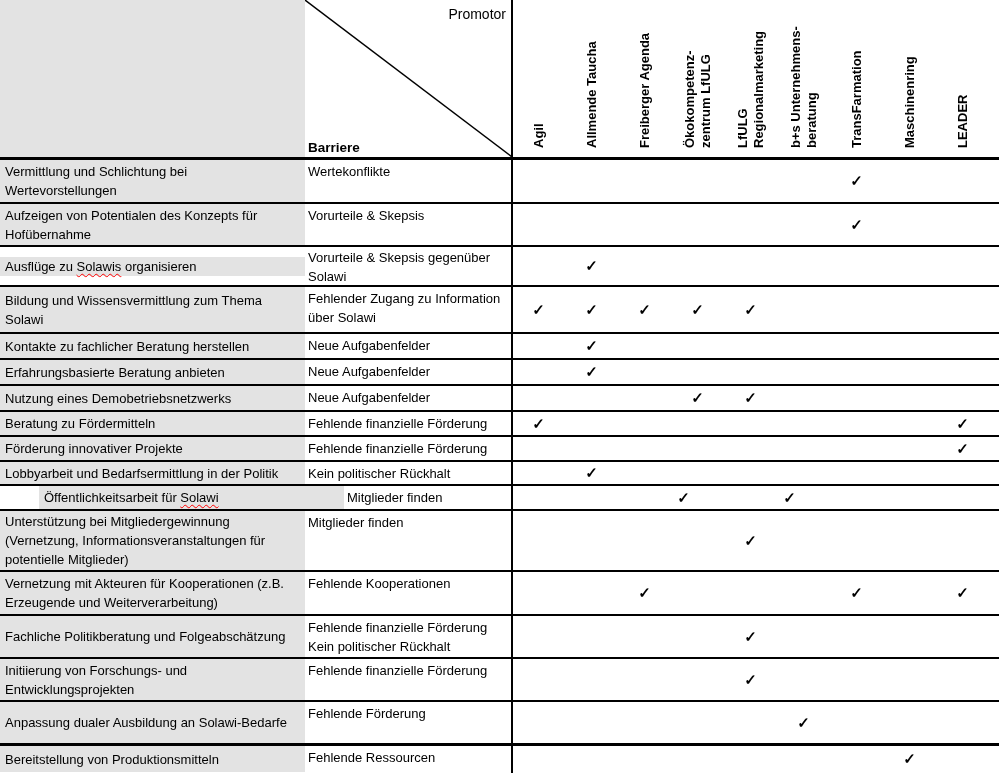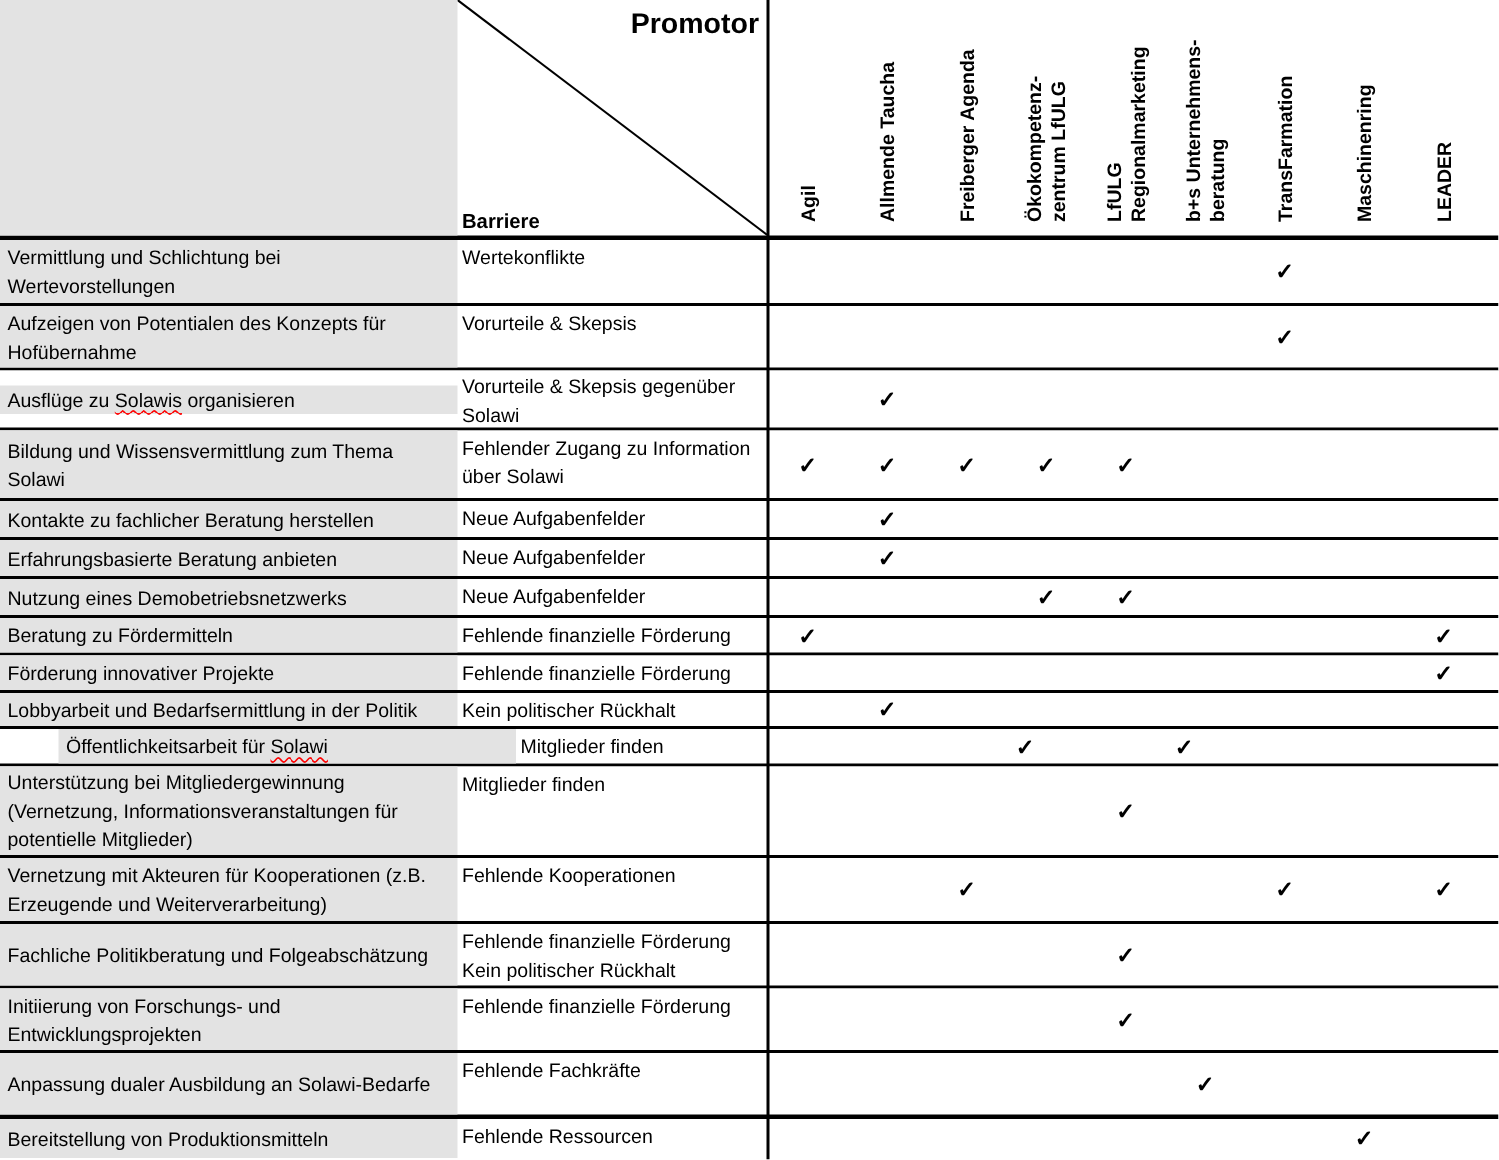--- a/index.html
+++ b/index.html
@@ -12,21 +12,21 @@
   .matrix { position: relative; width: 999px; height: 773px; background: #fff; }
 
   
   .vline { position: absolute; left: 511px; top: 0; width: 2px; height: 773px; background: #000; z-index: 4; }
 
   
   .header { display: flex; width: 100%; height: 160px; border-bottom: 3px solid #000; box-sizing: border-box; }
   .h-left { flex: 0 0 305px; width: 305px; background: #e3e3e3; }
   .h-diag { position: relative; flex: 0 0 207px; width: 207px; }
   .h-diag svg { position: absolute; left: 0; top: 0; width: 207px; height: 157px; display: block; }
-  .promotor-lbl { position: absolute; top: 6px; right: 6px; font-weight: bold; font-size: 19px; margin-left: 38px; }
+  .promotor-lbl { position: absolute; top: 6px; right: 6px; font-weight: normal; font-size: 14px; margin-left: 38px; }
   .barriere-lbl { position: absolute; bottom: 2px; left: 3px; font-weight: bold; font-size: 13.5px; }
   .h-promos { display: flex; height: 157px; }
   .promo-cell { position: relative; flex: 0 0 53px; width: 53px; height: 157px; }
   .promo-label {
     position: absolute; bottom: 9px; left: 53px;
     width: 148px; height: 53px;
     transform-origin: left bottom; transform: rotate(-90deg);
     display: flex; flex-direction: column; justify-content: center;
     font-weight: bold; font-size: 13px; line-height: 16px;
     white-space: pre-line;
@@ -423,21 +423,21 @@
         <div class="cell check"></div>
         <div class="cell check"></div>
         <div class="cell check"></div>
         <div class="cell check"></div>
         <div class="filler"></div>
       </div>
       <div class="row">
         <div class="cell action">
           <span class="txt">Anpassung dualer Ausbildung an Solawi-Bedarfe</span>
         </div>
-        <div class="cell barrier">Fehlende Fachkräfte</div>
+        <div class="cell barrier">Fehlende Förderung</div>
         <div class="cell check"></div>
         <div class="cell check"></div>
         <div class="cell check"></div>
         <div class="cell check"></div>
         <div class="cell check"></div>
         <div class="cell check">
           <span>✓</span>
         </div>
         <div class="cell check"></div>
         <div class="cell check"></div>

